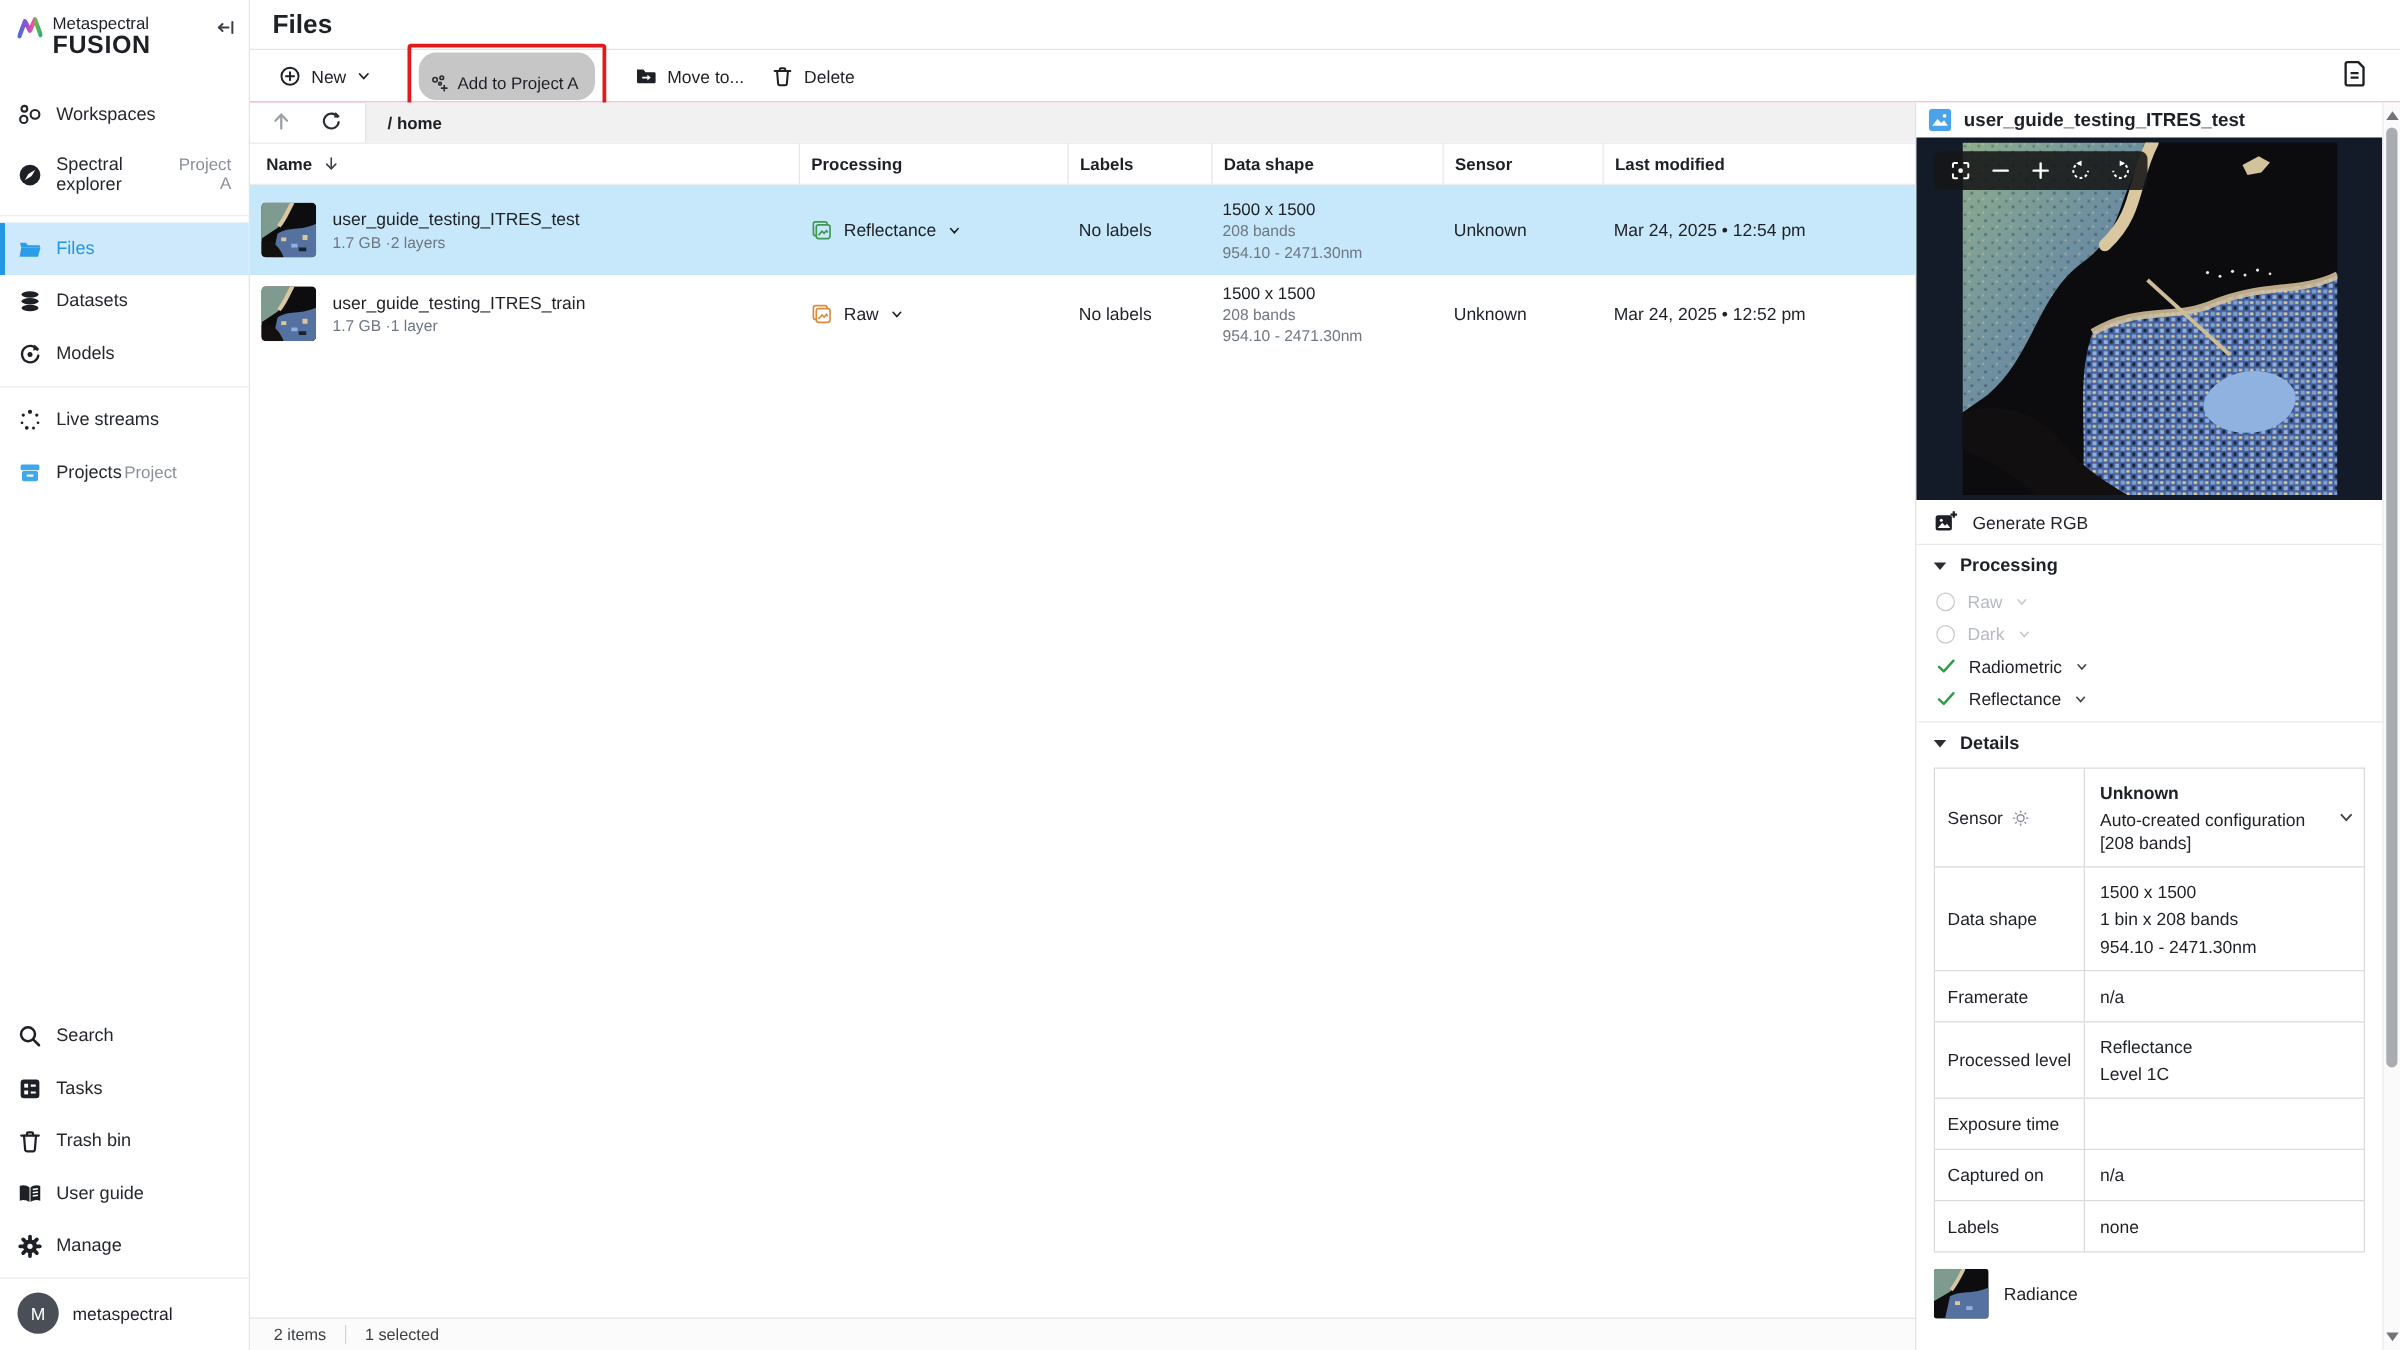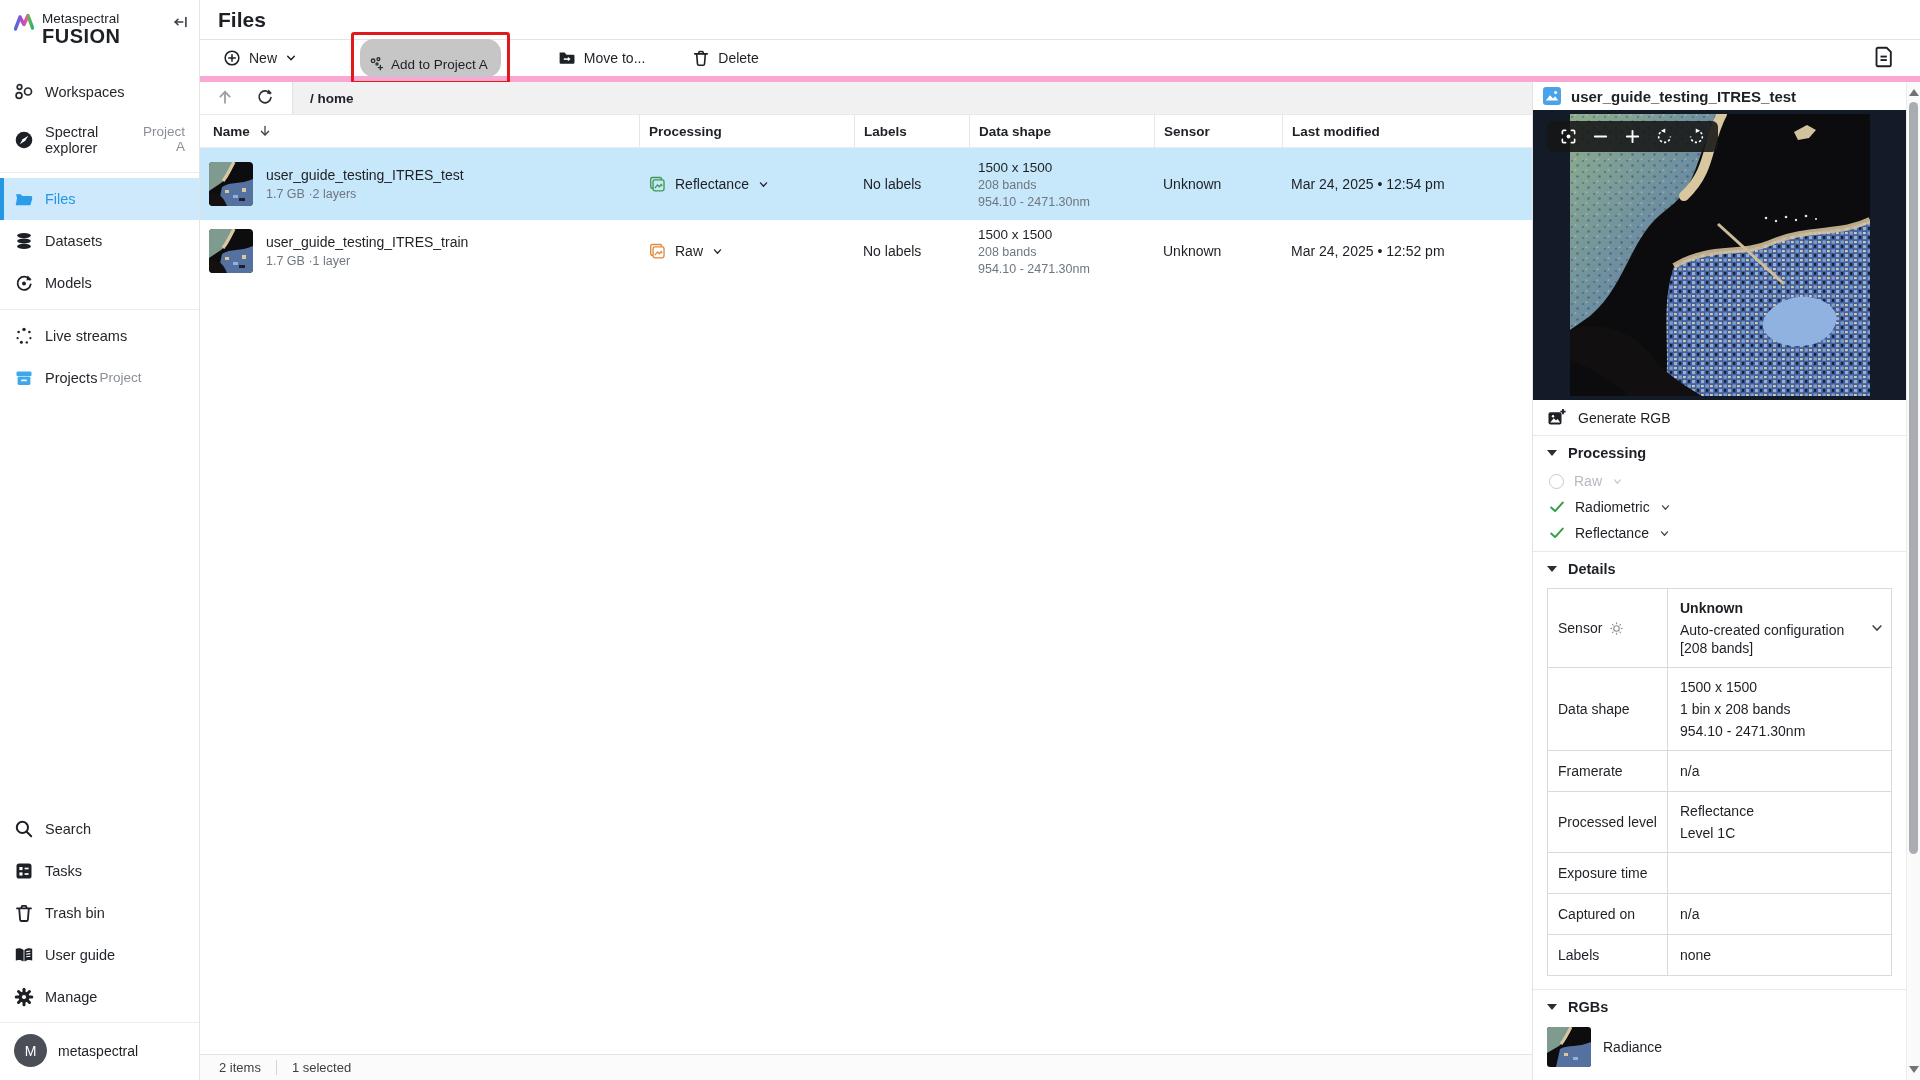--- a/index.html
+++ b/index.html
@@ -27,21 +27,21 @@
   .user-row { border-top:1px solid #ececec; display:flex; align-items:center; gap:11px; padding:11px 14px 13px; }
   .avatar { width:33px; height:33px; border-radius:50%; background:#4a4f57; color:#fff; display:flex; align-items:center; justify-content:center; font-size:14px; }
   .icon20 { width:20px; height:20px; flex:0 0 20px; }
   .icon18 { width:18px; height:18px; }
   .icon16 { width:16px; height:16px; }
 
   
   .main { flex:1; display:flex; flex-direction:column; min-width:0; }
   .titlebar { height:40px; flex:0 0 40px; border-bottom:1px solid #e4e4e4; display:flex; align-items:center; padding-left:18px; }
   .titlebar h1 { font-size:21px; margin:0; font-weight:700; }
-  .toolbar { height:42px; flex:0 0 42px; border-bottom:6px solid #f9a8d4; display:flex; align-items:center; padding-left:12px;gap:25px; }
+  .toolbar { height:42px; flex:0 0 42px; border-bottom:1px solid #f9a8d4; display:flex; align-items:center; padding-left:12px; }
   .tbtn { display:flex; align-items:center; gap:8px; padding:6px 11px; font-size:14px; background:none; border:none; font-family:inherit; color:#1d2025; cursor:pointer; }
   .annotation-box { border:3px solid #e01a1a; border-radius:3px; padding:4px 6px; margin:0 12px 0 18px; }
   .pill-btn { background:#c6c6c6; border:none; border-radius:14px; padding:17px 13px 5px 9px; display:flex; align-items:center; gap:6px; font-size:13.5px; font-family:inherit; color:#1d2025; cursor:pointer; }
   .doc-btn { margin-left:auto; margin-right:24px; background:none; border:none; padding:2px; cursor:pointer; }
 
   .content { flex:1; display:flex; min-height:0; }
 
   
   .browser { flex:1; display:flex; flex-direction:column; min-width:0; }
   .crumbbar { height:33px; flex:0 0 33px; display:flex; align-items:stretch; border-bottom:1px solid #e9e9e9; }
@@ -561,20 +561,27 @@
           <span>Processing</span>
         </div>
 
         <div class="popt disabled">
           <span class="radio"></span>
           <span>Raw</span>
           <svg width="11" height="11" viewBox="0 0 20 20" fill="none" stroke="#c6cad0" stroke-width="2.4" stroke-linecap="round">
               <polyline points="4.5,7 10,13 15.5,7"></polyline>
             </svg>
         </div>
+        <div class="popt disabled">
+          <span class="radio"></span>
+          <span>Dark</span>
+          <svg width="11" height="11" viewBox="0 0 20 20" fill="none" stroke="#c6cad0" stroke-width="2.4" stroke-linecap="round">
+              <polyline points="4.5,7 10,13 15.5,7"></polyline>
+            </svg>
+        </div>
         <div class="popt">
           <svg width="16" height="16" viewBox="0 0 18 18" fill="none" stroke="#2f9e44" stroke-width="2.2" stroke-linecap="round" stroke-linejoin="round">
               <polyline points="2.5,9.5 6.8,13.6 15.5,4"></polyline>
             </svg>
           <span>Radiometric</span>
           <svg width="11" height="11" viewBox="0 0 20 20" fill="none" stroke="#3f4349" stroke-width="2.4" stroke-linecap="round">
               <polyline points="4.5,7 10,13 15.5,7"></polyline>
             </svg>
         </div>
         <div class="popt">
@@ -661,24 +668,20 @@
           <div class="drow">
             <div class="dlabel">
                 <span>Labels</span>
               </div>
             <div class="dvalue">
                 <span>none</span>
               </div>
           </div>
         </div>
 
-        <div class="psec bordered">
-          <span class="tri"></span>
-          <span>RGBs</span>
-        </div>
 
         <div class="rgb-item">
           <span class="rgb-thumb">
             <svg width="44" height="40" viewBox="0 0 44 40">
               <rect width="44" height="40" fill="#0d0c0e"></rect>
               <path d="M0,0 H24 C18,8 20,14 12,19 L0,26 Z" fill="#7f9a8e"></path>
               <path d="M24,0 C20,8 18,12 14,17" stroke="#d9c7a0" stroke-width="3" fill="none"></path>
               <path d="M13,22 C22,17 30,21 44,15 V40 H9 Z" fill="#55719f"></path>
               <rect x="17" y="26" width="4" height="3" fill="#d9c7a0"></rect>
                 <rect x="26" y="30" width="5" height="3" fill="#8fb2e0"></rect>

